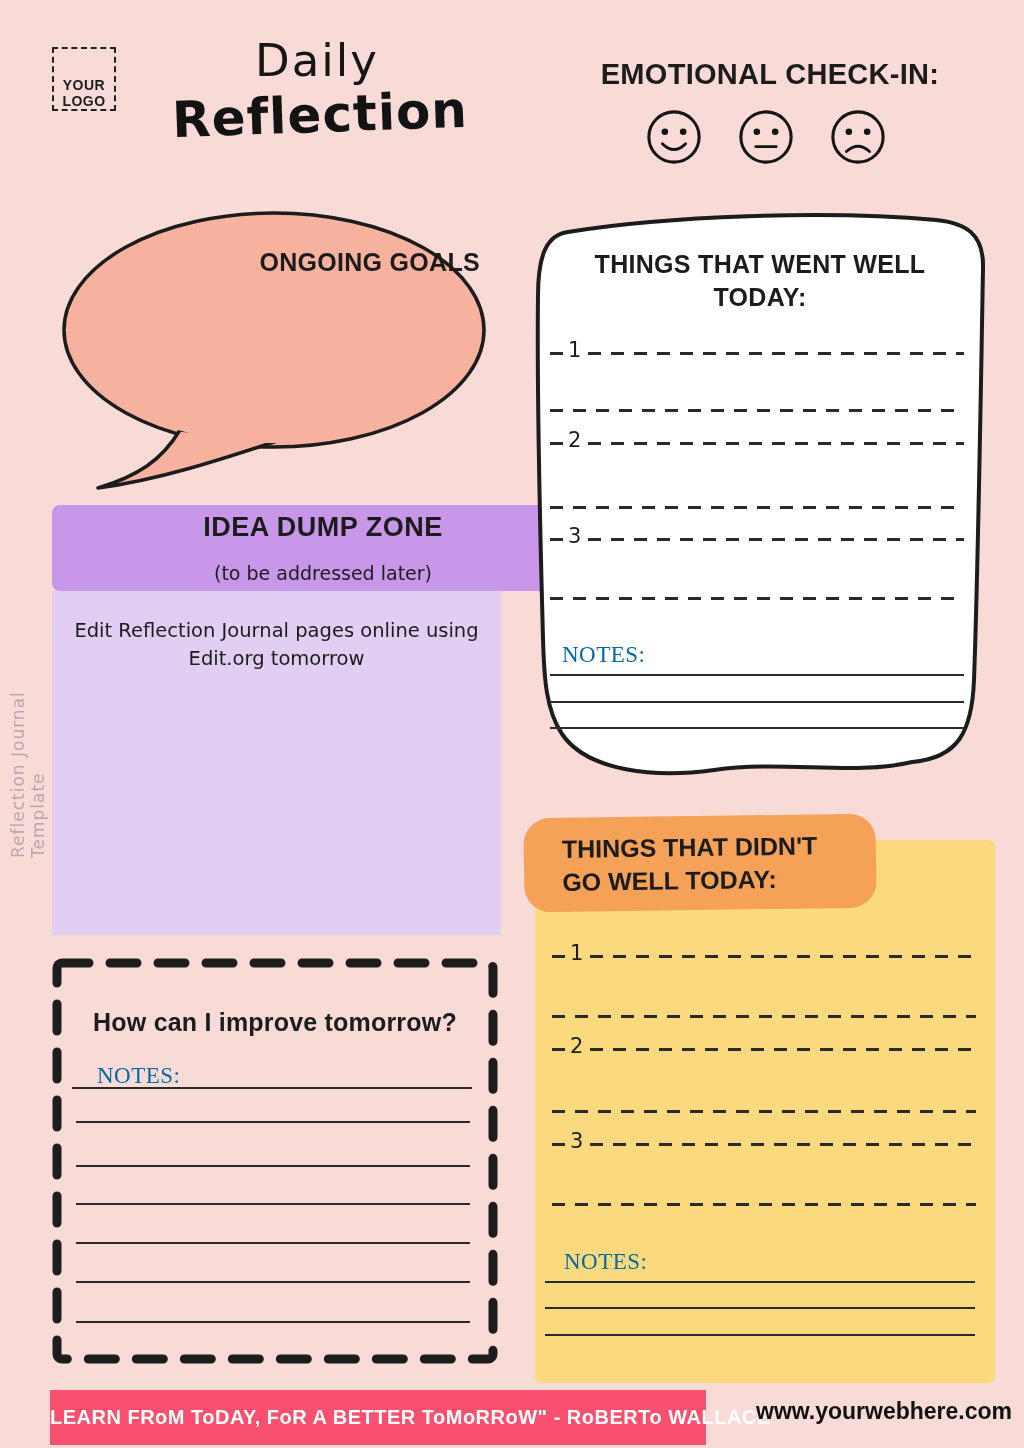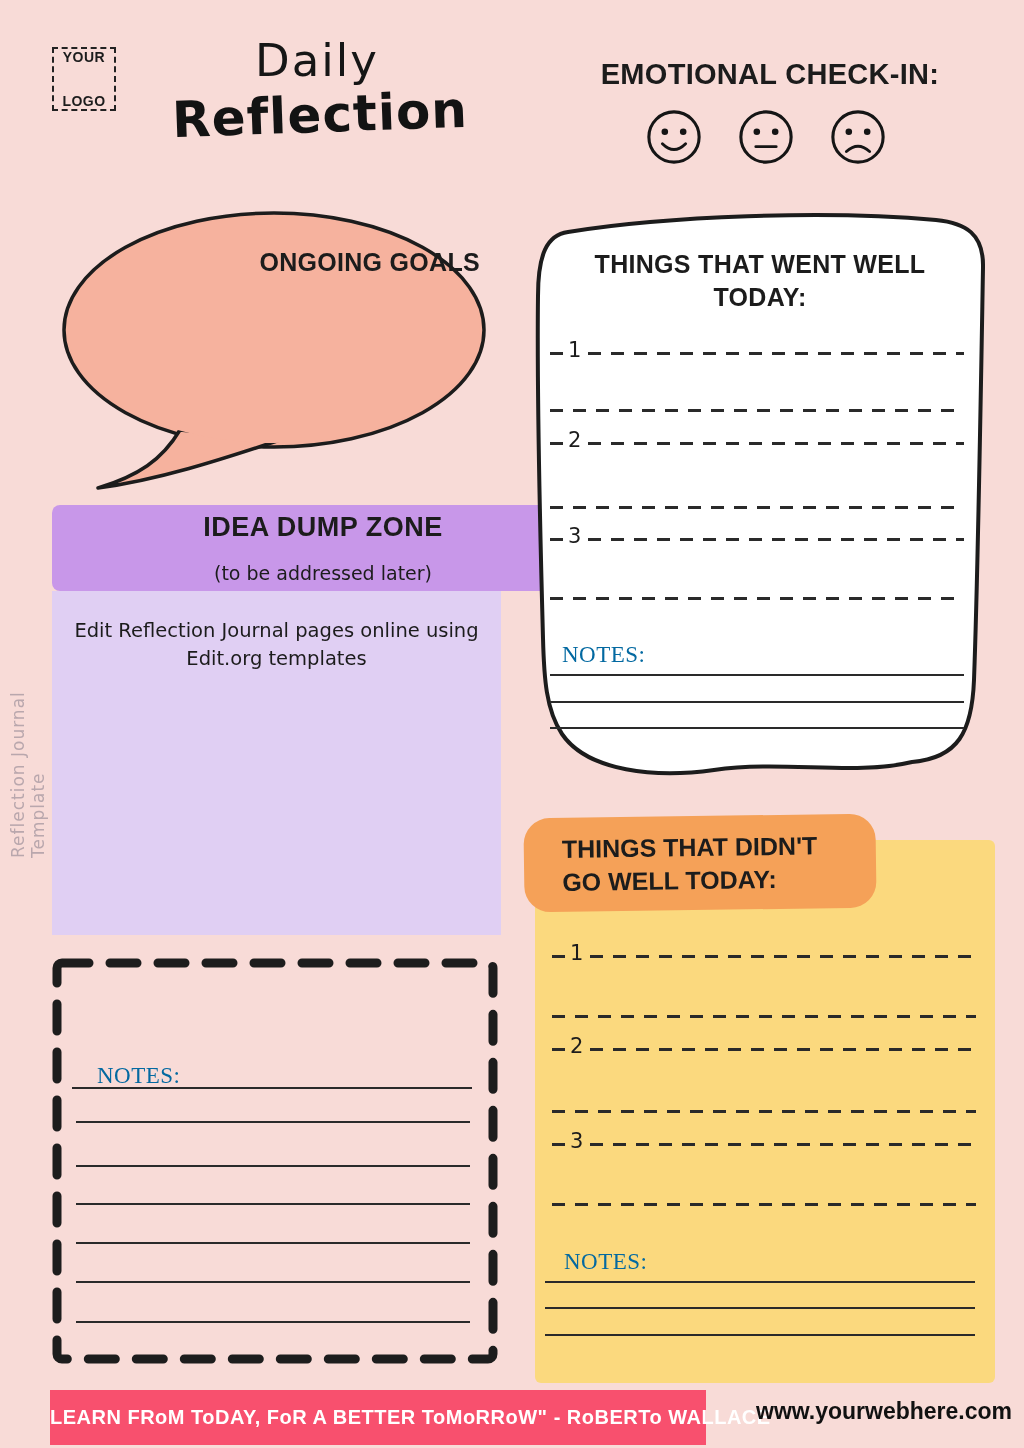--- a/index.html
+++ b/index.html
@@ -10,21 +10,21 @@
     overflow:hidden;
     font-family:"Liberation Sans",sans-serif;
     color:#1c1c1c;
   }
   .abs{position:absolute;}
 
   
   .logo-box{
     left:52px;top:47px;width:60px;height:60px;
     border:2px dashed #222;
-    display:flex;flex-direction:column;justify-content:space-between;align-items:center;
+    display:flex;flex-direction:column;justify-content:flex-end;align-items:center;
     font-weight:700;font-size:14px;line-height:1.15;letter-spacing:.5px;
   }
 
   
   .title-daily{left:167px;top:34px;width:300px;text-align:center;
     font-size:45px;font-weight:400;letter-spacing:2px;color:#161616;
     font-family:"DejaVu Sans",sans-serif;}
   .title-reflection{left:140px;top:86px;width:360px;text-align:center;
     font-size:50px;font-weight:800;letter-spacing:1px;color:#131313;
     font-family:"DejaVu Sans",sans-serif;transform:rotate(-2deg);}
@@ -130,21 +130,21 @@
     <path d="M 130,222 C 112,252 88,268 48,280 C 108,272 170,252 230,232 Z" fill="#f6b29e" stroke="#1c1c1c" stroke-width="3.5" stroke-linejoin="round"></path>
     <ellipse cx="224" cy="122" rx="206" ry="113" fill="#f6b29e"></ellipse>
   </svg>
   <div class="abs bubble-heading">ONGOING GOALS</div>
 
   <div class="abs purple-header">
     <div class="h">IDEA DUMP ZONE</div>
     <div class="sub">(to be addressed later)</div>
   </div>
   <div class="abs purple-body">
-    <p>Edit Reflection Journal pages online using Edit.org templates</p>
+    <p>Edit Reflection Journal pages online using Edit.org tomorrow</p>
   </div>
 
   <div class="abs watermark">Reflection Journal Template</div>
 
   <svg class="abs" style="left:516px;top:208px;" width="486" height="592" viewBox="0 0 486 592">
     <path d="M 52,24 C 150,8 310,2 420,12 C 450,15 468,26 467,60
              C 465,175 462,365 458,472 C 456,524 442,550 396,554
              C 338,568 268,552 198,562 C 140,570 72,564 46,526
              C 30,502 28,470 27,430 C 24,320 21,170 22,88 C 22,46 31,27 52,24 Z" fill="#ffffff" stroke="#1c1c1c" stroke-width="4"></path>
   </svg>
@@ -199,20 +199,21 @@
   <div class="abs dashline" style="left:552px;top:1203px;width:424px;"></div>
 
   <div class="abs notes-label" style="left:564px;top:1249px;">NOTES:</div>
   <div class="abs solidline" style="left:545px;top:1281px;width:430px;"></div>
   <div class="abs solidline" style="left:545px;top:1307px;width:430px;"></div>
   <div class="abs solidline" style="left:545px;top:1334px;width:430px;"></div>
 
   <svg class="abs" style="left:50px;top:956px;" width="450" height="410" viewBox="0 0 450 410">
     <rect x="7" y="7" width="436" height="396" rx="5" fill="none" stroke="#1d1d1d" stroke-width="9" stroke-dasharray="27 21" stroke-linecap="round"></rect>
   </svg>
+  <div class="abs improve-heading">How can I improve tomorrow?</div>
   <div class="abs notes-label" style="left:97px;top:1063px;">NOTES:</div>
   <div class="abs solidline" style="left:72px;top:1087px;width:400px;"></div>
   <div class="abs solidline" style="left:76px;top:1121px;width:394px;"></div>
   <div class="abs solidline" style="left:76px;top:1165px;width:394px;"></div>
   <div class="abs solidline" style="left:76px;top:1203px;width:394px;"></div>
   <div class="abs solidline" style="left:76px;top:1242px;width:394px;"></div>
   <div class="abs solidline" style="left:76px;top:1281px;width:394px;"></div>
   <div class="abs solidline" style="left:76px;top:1321px;width:394px;"></div>
 
   <div class="abs banner">

